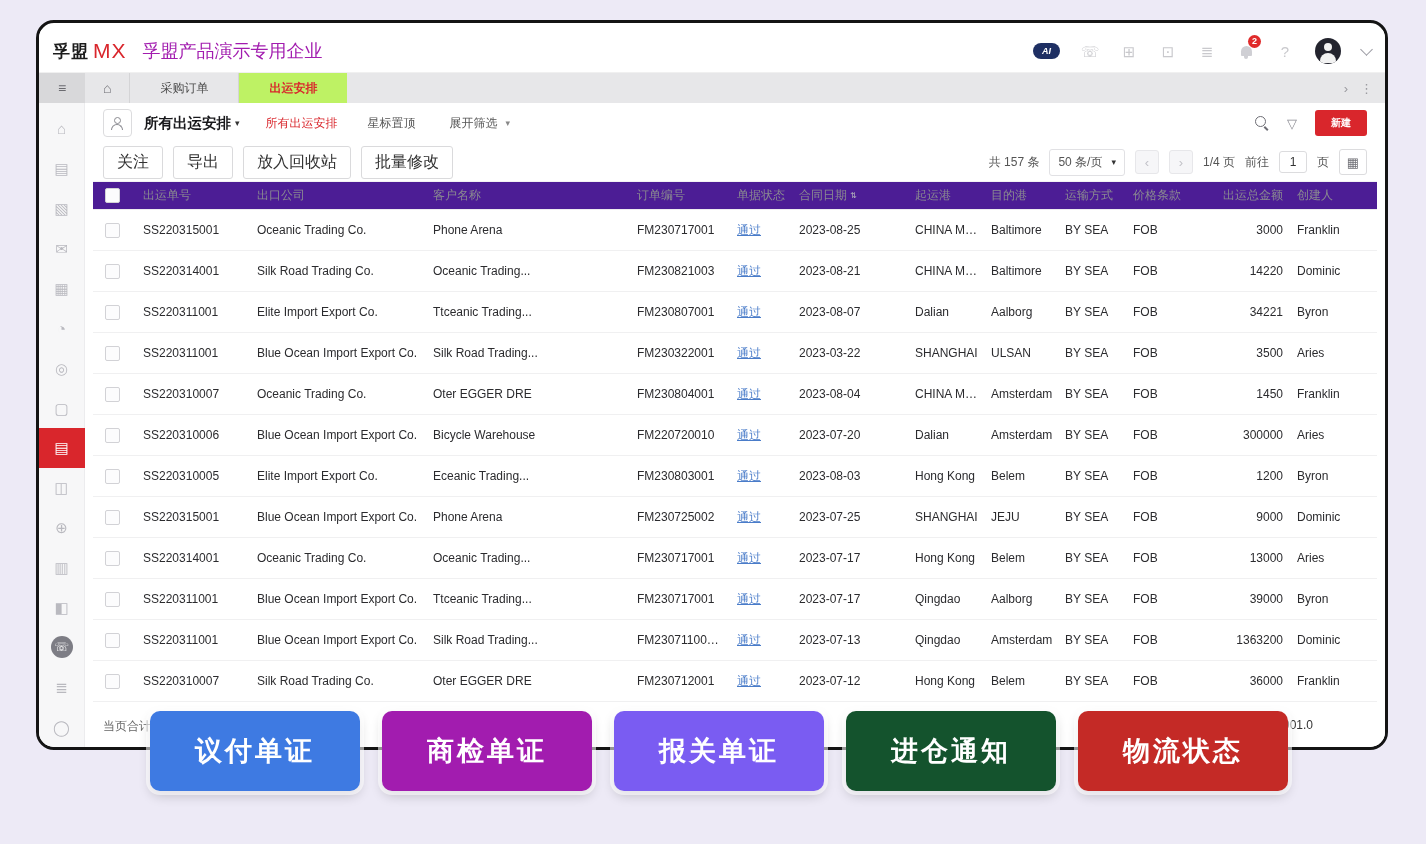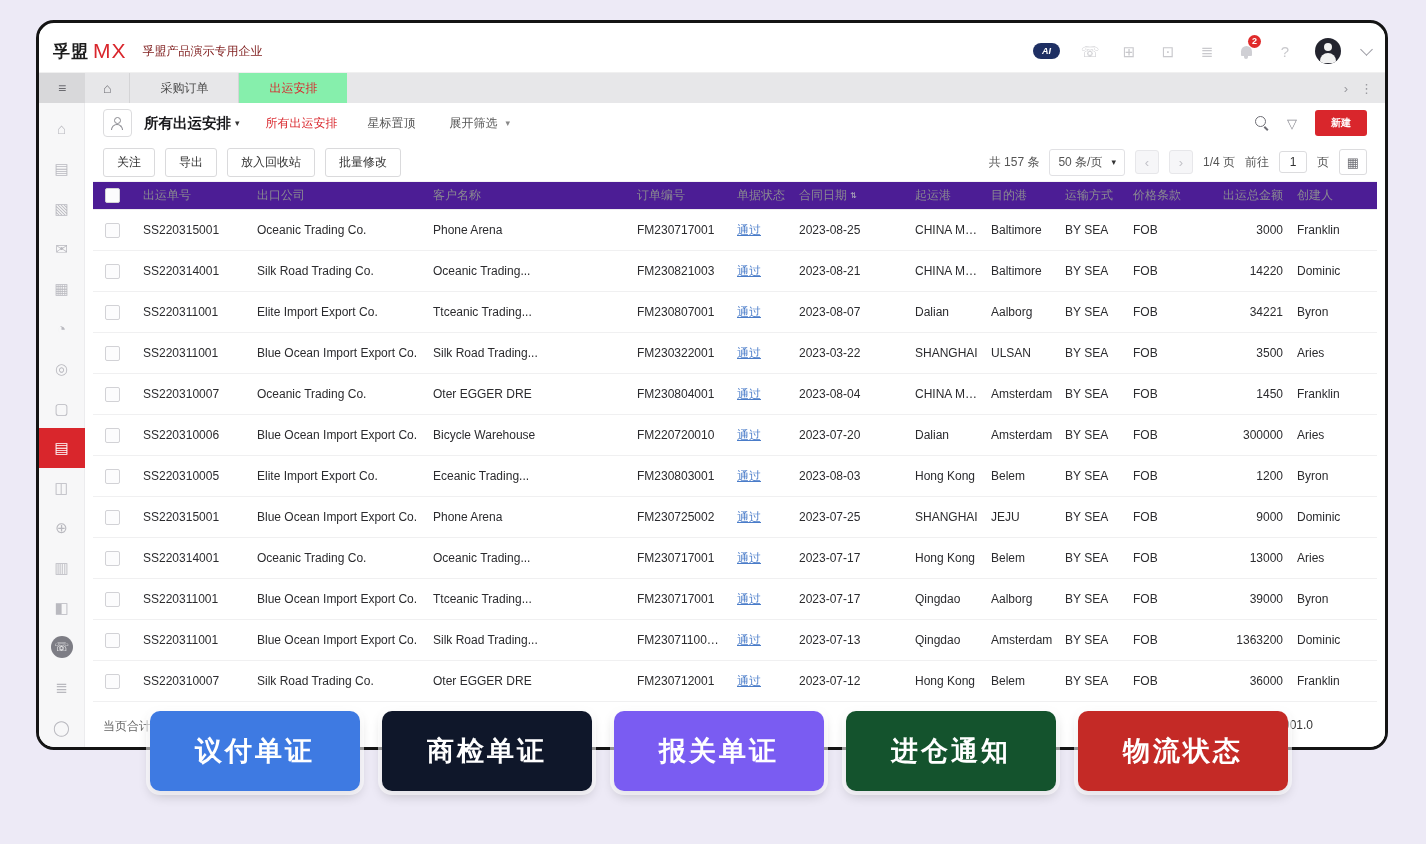--- a/index.html
+++ b/index.html
@@ -8,21 +8,21 @@
   .page{position:relative;width:1426px;height:844px;}
   
   .window{position:absolute;left:36px;top:20px;width:1352px;height:730px;box-sizing:border-box;
     background:#fff;border:3px solid #141414;border-radius:18px;overflow:hidden;
     display:flex;flex-direction:column;}
   
   .topbar{height:42px;flex:0 0 42px;background:#fff;display:flex;align-items:center;
     padding:0 14px 0 14px;border-bottom:1px solid #f0f0f0;margin-top:7px;}
   .logo-cn{font-size:17px;font-weight:800;color:#1c1c1c;letter-spacing:1px;}
   .logo-mx{font-size:21px;font-weight:400;color:#d9262c;margin-left:4px;letter-spacing:1px;}
-  .company{font-size:12px;color:#7f1d1d;margin-left:16px;}
+  .company{font-size:18px;color:#a21caf;margin-left:16px;}
   .top-icons{margin-left:auto;display:flex;align-items:center;gap:21px;}
   .ai-pill{background:#1e2f63;color:#fff;font-size:9px;font-weight:700;border-radius:9px;
     padding:3px 9px;font-style:italic;}
   .top-ic{color:#c9c9cd;font-size:15px;line-height:1;position:relative;display:inline-flex;
     align-items:center;justify-content:center;width:18px;height:18px;}
   .bell-shape{display:block;width:11px;height:10px;background:#cfcfd4;border-radius:6px 6px 1px 1px;position:relative;}
   .bell-shape::after{content:'';position:absolute;left:3.5px;bottom:-3px;width:4px;height:3px;background:#cfcfd4;border-radius:0 0 3px 3px;}
   .bell-badge{position:absolute;top:-7px;right:-6px;background:#e02b2b;color:#fff;font-size:9px;
     min-width:13px;height:13px;border-radius:8px;display:flex;align-items:center;justify-content:center;font-weight:700;}
   .avatar{width:26px;height:26px;border-radius:50%;background:#23242e;position:relative;overflow:hidden;}
@@ -30,21 +30,21 @@
   .avatar::after{content:'';position:absolute;top:15px;left:5px;width:16px;height:10px;border-radius:8px 8px 0 0;background:#f2f2f2;}
   .chev{width:8px;height:8px;border-right:1.5px solid #9a9aa2;border-bottom:1.5px solid #9a9aa2;
     transform:rotate(45deg);margin-top:-4px;}
   
   .tabrow{height:30px;flex:0 0 30px;background:#e7e7e9;display:flex;align-items:stretch;}
   .burger{width:46px;flex:0 0 46px;background:#d8d8da;display:flex;align-items:center;justify-content:center;
     color:#6b6b70;font-size:14px;}
   .tab{display:flex;align-items:center;justify-content:center;font-size:12px;color:#4a4a4a;
     padding:0 30px;border-right:1px solid #d4d4d6;cursor:default;}
   .tab.home{padding:0 18px;color:#707076;font-size:14px;}
-  .tab.active{background:#86efac;color:#d9262c;font-weight:400;border-right:none;}
+  .tab.active{background:#bef264;color:#d9262c;font-weight:700;border-right:none;}
   .tabrow-right{margin-left:auto;display:flex;align-items:center;gap:12px;padding:0 12px;color:#9b9ba0;font-size:13px;}
   
   .bodyrow{flex:1;display:flex;min-height:0;}
   .sidebar{width:46px;flex:0 0 46px;background:#f7f7f8;border-right:1px solid #ececee;
     display:flex;flex-direction:column;align-items:center;padding-top:6px;box-sizing:border-box;}
   .sb-item{width:46px;height:40px;display:flex;align-items:center;justify-content:center;}
   .sb-glyph{font-size:15px;color:#b9b9bf;line-height:1;}
   .sb-item.active{background:#d9262c;}
   .sb-item.active .sb-glyph{color:#fff;}
   .sb-item.dark .sb-glyph{background:#7d7d85;color:#fff;width:22px;height:22px;border-radius:50%;
@@ -66,21 +66,21 @@
   .expand .view-caret{color:#888;}
   .filter-right{margin-left:auto;display:flex;align-items:center;gap:18px;}
   .mag{position:relative;width:14px;height:14px;}
   .mag::before{content:'';position:absolute;top:0;left:0;width:9px;height:9px;border:1.5px solid #6d6d74;border-radius:50%;}
   .mag::after{content:'';position:absolute;left:10px;top:10px;width:5px;height:1.5px;background:#6d6d74;transform:rotate(45deg);transform-origin:0 0;}
   .funnel{font-size:13px;color:#8a8a92;}
   .btn-new{background:#d9262c;color:#fff;font-size:10px;font-weight:700;border-radius:3px;
     padding:6px 16px;border:none;}
   
   .toolbar{height:38px;flex:0 0 38px;display:flex;align-items:center;padding:0 18px;}
-  .act-btn{border:1px solid #dadadc;background:#fff;color:#333;border-radius:3px;font-size:12px;
+  .act-btn{border:1px solid #dadadc;background:#fff;color:#333;border-radius:3px;font-size:16px;
     padding:5px 13px;margin-right:10px;}
   .pager{margin-left:auto;display:flex;align-items:center;gap:10px;font-size:12px;color:#555;}
   .psize{border:1px solid #e1e1e4;border-radius:3px;padding:4px 8px;display:flex;align-items:center;gap:5px;color:#555;background:#fff;}
   .pbtn{width:22px;height:22px;border:1px solid #e7e7ea;background:#f6f6f8;border-radius:3px;
     display:flex;align-items:center;justify-content:center;color:#c2c2c8;font-size:13px;}
   .goto-input{width:26px;height:20px;border:1px solid #dcdcde;border-radius:3px;text-align:center;
     font-size:12px;color:#333;padding:0;}
   .colset{width:26px;height:24px;border:1px solid #dcdcde;border-radius:3px;display:flex;
     align-items:center;justify-content:center;color:#707076;font-size:13px;background:#fff;}
   
@@ -470,18 +470,18 @@
           <span class="pf-label">当页合计</span>
           <span class="pf-total">12819901.0</span>
         </div>
 
       </main>
     </div>
   </div>
 
   <div class="flowbtns" id="flowbtns">
       <button class="flow-btn" style="background: rgb(62, 122, 226);">议付单证</button>
-      <button class="flow-btn" style="background: #0f172a;">商检单证</button>
+      <button class="flow-btn" style="background: #a21caf;">商检单证</button>
       <button class="flow-btn" style="background: rgb(122, 92, 242);">报关单证</button>
       <button class="flow-btn" style="background: #14532d;">进仓通知</button>
       <button class="flow-btn" style="background: rgb(196, 42, 38);">物流状态</button>
     </div>
 </div>
 
 </body></html>

